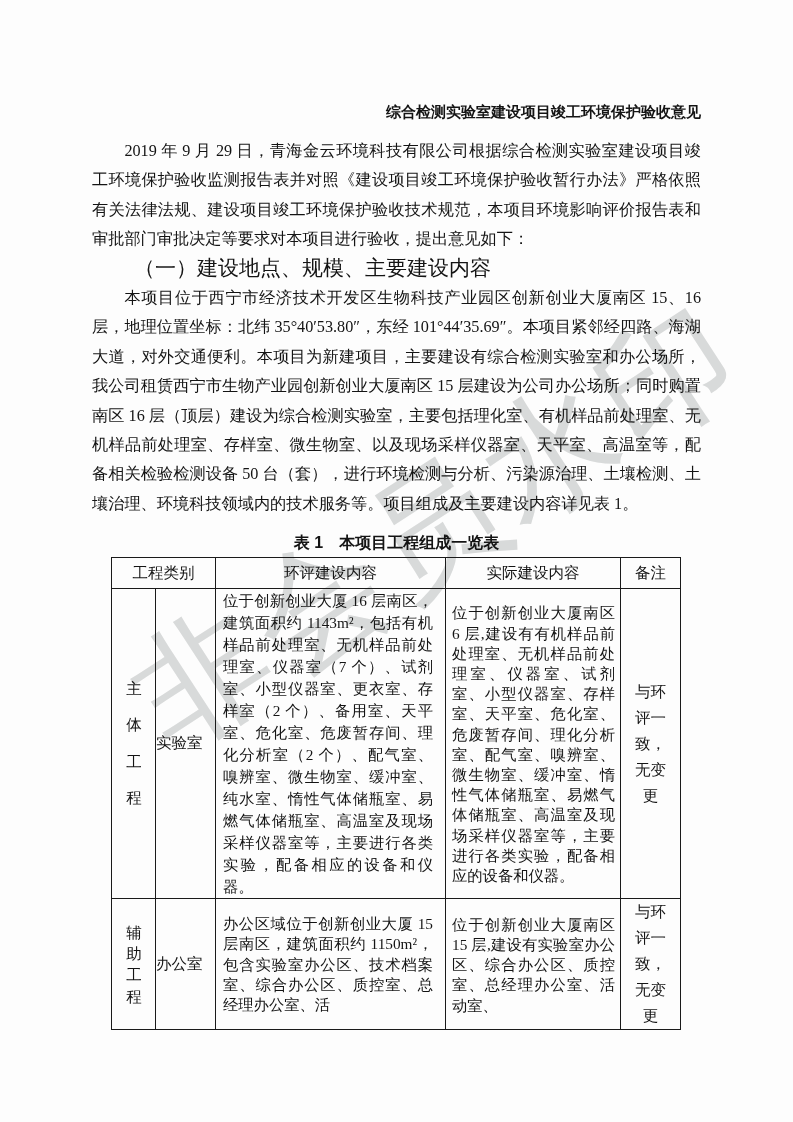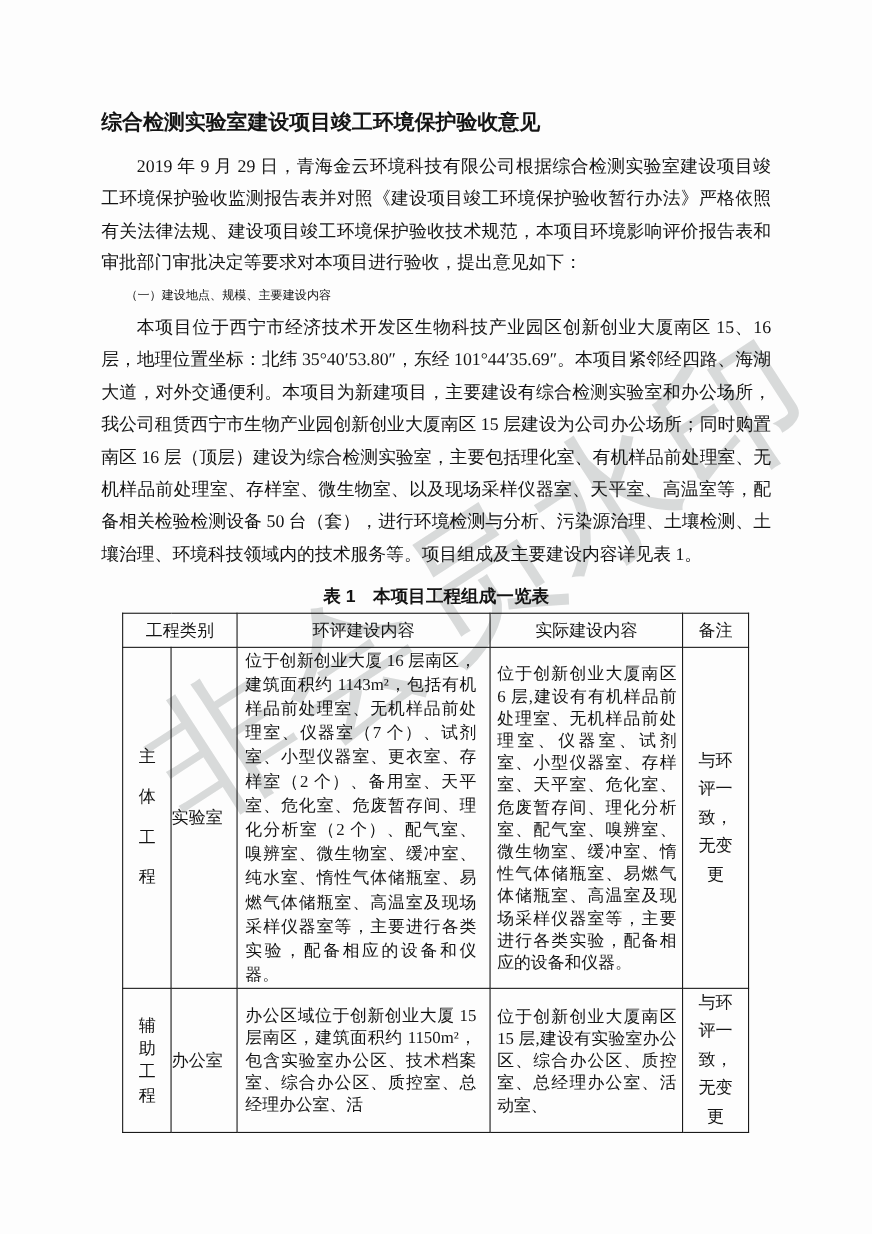--- a/index.html
+++ b/index.html
@@ -25,47 +25,48 @@
     white-space:nowrap;
     pointer-events:none;
     user-select:none;
   }
   .content{
     position:absolute;
     left:92px;top:97px;
     width:609px;
   }
   .doc-title{
-    text-align:left;
+    text-align:right;
     font-family:"Liberation Sans","DejaVu Sans",sans-serif;
     font-weight:bold;
-    font-size:19px;
+    font-size:15px;
     line-height:30px;
     margin:0 0 10px 0;
   }
   p.body-par{
     margin:0;
     font-size:16.2px;
     line-height:29.4px;
     text-indent:2em;
     text-align:justify;
   }
   .heading{
     font-family:"Liberation Sans","DejaVu Sans",sans-serif;
     font-weight:bold;
     font-size:16.2px;
     line-height:29.4px;
     text-indent:2em;
     margin:0;
   }
   .subheading{
-    font-size:11px;
+    font-size:21px;
     line-height:29.4px;
     text-indent:2em;
     margin:0;
+    font-family:Liberation Mono, monospace;
   }
   .par-gap{margin-top:9px;}
   .table-caption{
     text-align:center;
     font-family:"Liberation Sans","DejaVu Sans",sans-serif;
     font-weight:bold;
     font-size:16px;
     line-height:24px;
     margin:12px 0 2px 0;
   }

